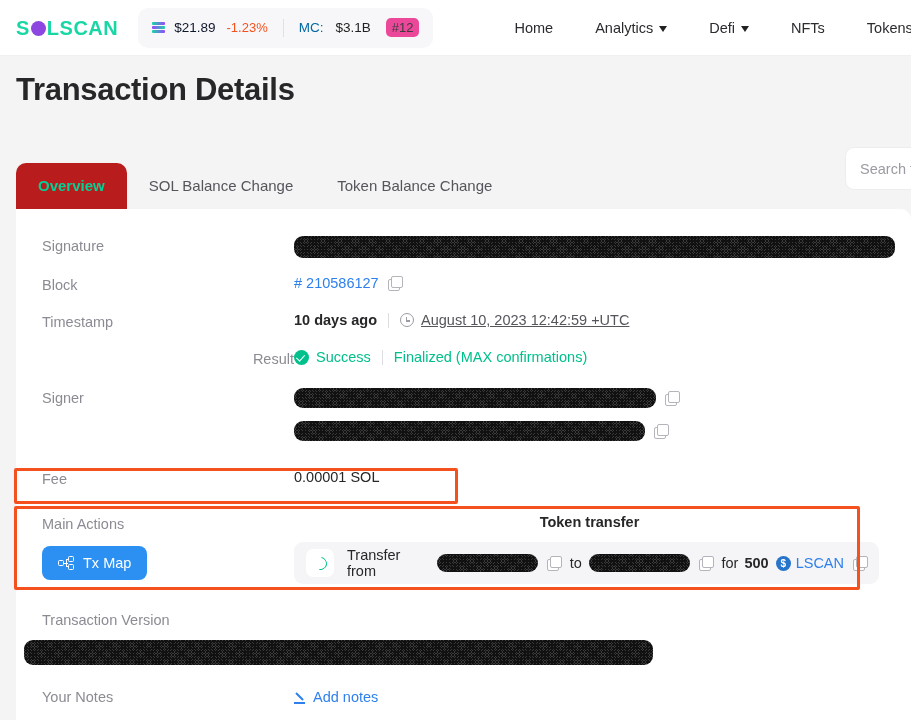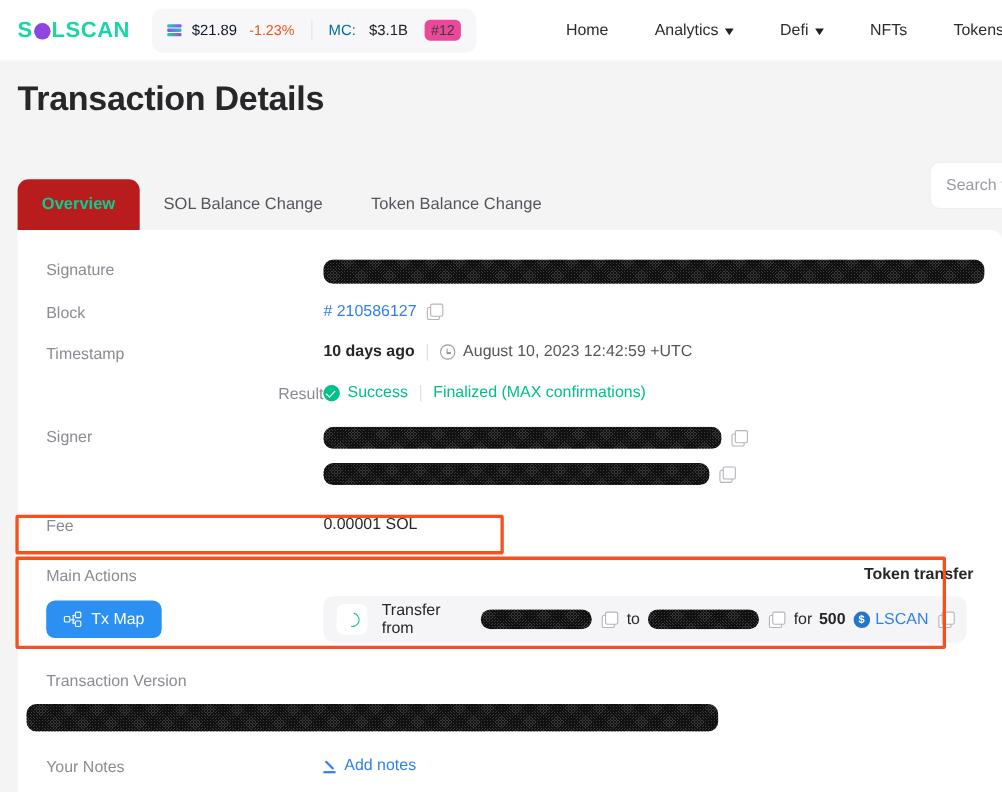--- a/index.html
+++ b/index.html
@@ -295,21 +295,21 @@
         <span class="copy-ico"></span>
       </div>
     </div>
 
     <div class="row" style="padding-top:18px;">
       <div class="row-label">Timestamp</div>
       <div class="row-value">
         <span style="font-weight:bold;">10 days ago</span>
         <span class="vsep"></span>
         <span class="clock-ico"></span>
-        <span style="color:#55555c;">August 10, 2023 12:42:59 +UTC</span>
+        <span style="color:#55555c;text-decoration:underline;">August 10, 2023 12:42:59 +UTC</span>
       </div>
     </div>
 
     <div class="row" style="padding-top:19px;text-align:right;">
       <div class="row-label">Result</div>
       <div class="row-value">
         <span class="check-ico"></span>
         <span class="link-green">Success</span>
         <span class="vsep"></span>
         <span class="link-green">Finalized (MAX confirmations)</span>
@@ -330,21 +330,21 @@
       </div>
     </div>
 
     <div class="row" style="padding-top:28px;">
       <div class="row-label">Fee</div>
       <div class="row-value">0.00001 SOL</div>
     </div>
 
     <div class="row" style="padding-top:27px;">
       <div class="row-label">Main Actions</div>
-      <div class="row-value" style="flex-direction:column;align-items:flex-end;gap:0;">
+      <div class="row-value" style="flex-direction:column;align-items:center;gap:0;">
         <div style="font-weight:bold;">Token transfer</div>
       </div>
     </div>
 
     <div class="row" style="padding-top:10px;align-items:center;">
       <div class="row-label" style="padding-top:0;">
         <button class="txmap-btn">
           <span class="sitemap-ico">
             <i></i>
               <i></i>
@@ -382,21 +382,21 @@
     <div class="row" style="padding-top:26px;">
       <div class="row-label">Transaction Version</div>
     </div>
 
     <div class="row" style="padding-top:12px;">
       <div style="width:100%;">
         <span class="redact" style="width:629px;height:25px;margin-left:-18px;"></span>
       </div>
     </div>
 
-    <div class="row" style="padding-top:18px;">
+    <div class="row" style="padding-top:18px;align-items:flex-end;">
       <div class="row-label">Your Notes</div>
       <div class="row-value">
         <span class="pencil-ico"></span>
         <span class="link">Add notes</span>
       </div>
     </div>
 
   </div>
 
   <div class="hl" style="left:14px; top:468px; width:444px; height:36px;"></div>

